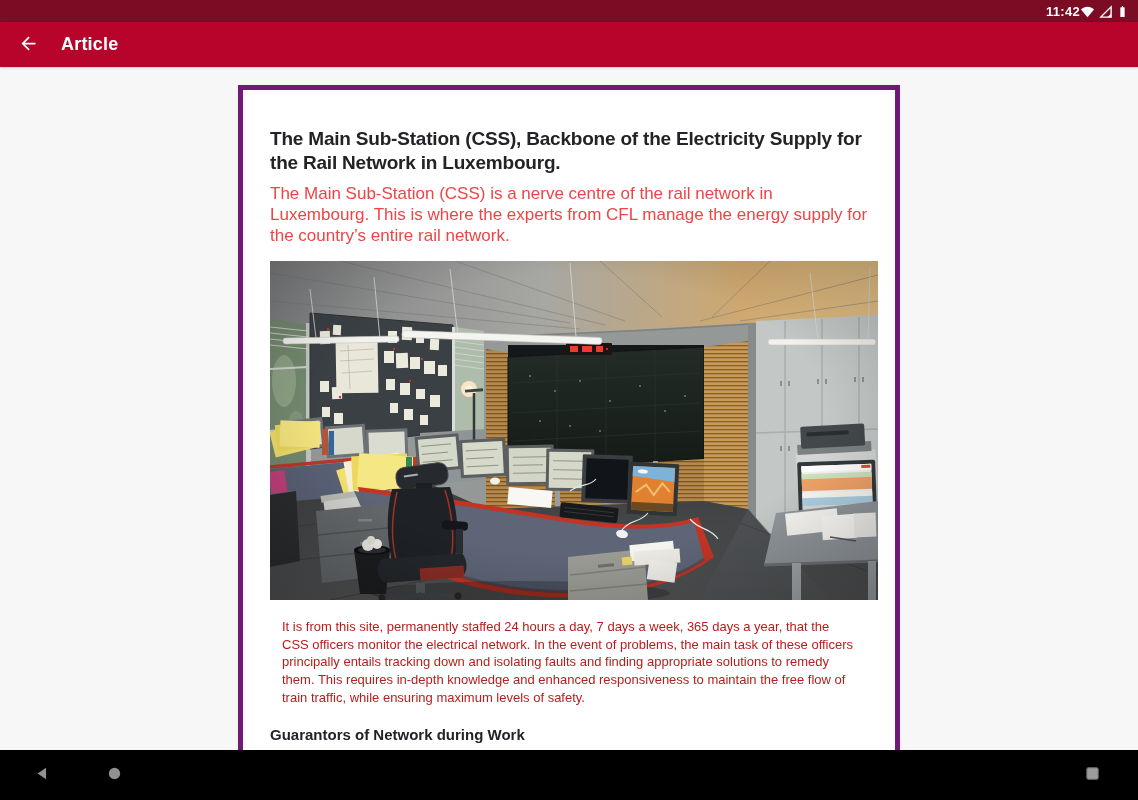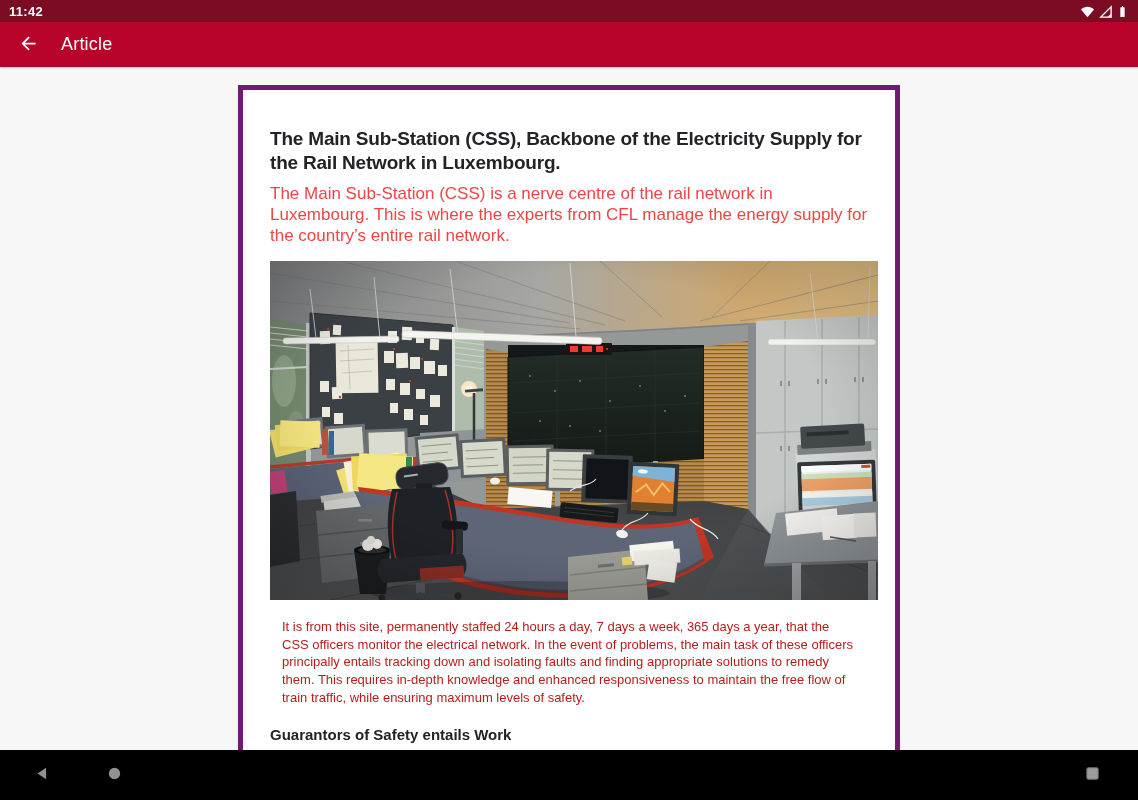--- a/index.html
+++ b/index.html
@@ -1,31 +1,31 @@
 <!DOCTYPE html>
 <html><head>
 <meta charset="utf-8">
 <style>
   html,body{margin:0;padding:0;background:#000;}
   .screen{position:relative;width:1138px;height:800px;background:#f7f7f7;
     font-family:"Liberation Sans",sans-serif;overflow:hidden;}
   
   .status-bar{position:absolute;top:0;left:0;right:0;height:22px;background:#7c0b24;
-    color:#fff;display:flex;align-items:center;justify-content:space-between;
+    color:#fff;display:flex;align-items:center;justify-content:flex-end;
     padding:0 9px;box-sizing:border-box;}
   .status-time{font-size:13px;font-weight:bold;letter-spacing:.3px;}
   .status-icons{display:flex;align-items:center;gap:3px;}
   .status-icons svg{display:block;}
   
   .app-bar{position:absolute;top:22px;left:0;right:0;height:45px;background:#b8042a;
     color:#fff;display:flex;align-items:center;padding:0 14px;box-sizing:border-box;
     box-shadow:0 1px 2px rgba(0,0,0,.18);}
   .back-btn{background:none;border:none;padding:4px;margin:0;cursor:pointer;
     display:flex;align-items:center;}
-  .app-title{font-size:18px;font-weight:400;margin:0 0 0 18px;color:#fff;letter-spacing:.2px;}
+  .app-title{font-size:18px;font-weight:700;margin:0 0 0 18px;color:#fff;letter-spacing:.2px;}
   
   .content{position:absolute;top:67px;bottom:50px;left:0;right:0;overflow:hidden;}
   .card{width:662px;margin:18px auto 0;background:#fff;border:5px solid #701a75;
     box-shadow:0 1px 3px rgba(0,0,0,.07);box-sizing:border-box;
     padding:37px 27px 28px;min-height:670px;}
   .article-title{margin:0;font-size:19px;line-height:1.26;font-weight:700;
     color:#212327;letter-spacing:-.2px;}
   .article-lead{margin:9px 0 0;font-size:17px;line-height:1.23;color:#ef4444;}
   .photo{margin:14px 0 0;width:608px;height:339px;overflow:hidden;background:#55585a;}
   .photo svg{display:block;width:100%;height:100%;}
@@ -458,21 +458,21 @@
             </g>
             <circle cx="112" cy="337" r="3.5" fill="#232527"></circle>
               <circle cx="188" cy="335" r="3.5" fill="#232527"></circle>
           </g>
 
           <rect x="0" y="0" width="608" height="339" fill="url(#vig)"></rect>
         </svg>
       </figure>
 
       <p class="article-body">It is from this site, permanently staffed 24 hours a day, 7 days a week, 365 days a year, that the CSS officers monitor the electrical network. In the event of problems, the main task of these officers principally entails tracking down and isolating faults and finding appropriate solutions to remedy them. This requires in-depth knowledge and enhanced responsiveness to maintain the free flow of train traffic, while ensuring maximum levels of safety.</p>
-      <h3 class="article-subheading">Guarantors of Safety entails Work</h3>
+      <h3 class="article-subheading">Guarantors of Network during Work</h3>
     </article>
   </main>
 
   <nav class="nav-bar">
     <button class="nav-btn nav-back">
       <span>
         <svg width="17" height="17" viewBox="0 0 24 24">
             <path d="M17 4v16L5 12z" fill="#8f9193"></path>
           </svg>
       </span>

